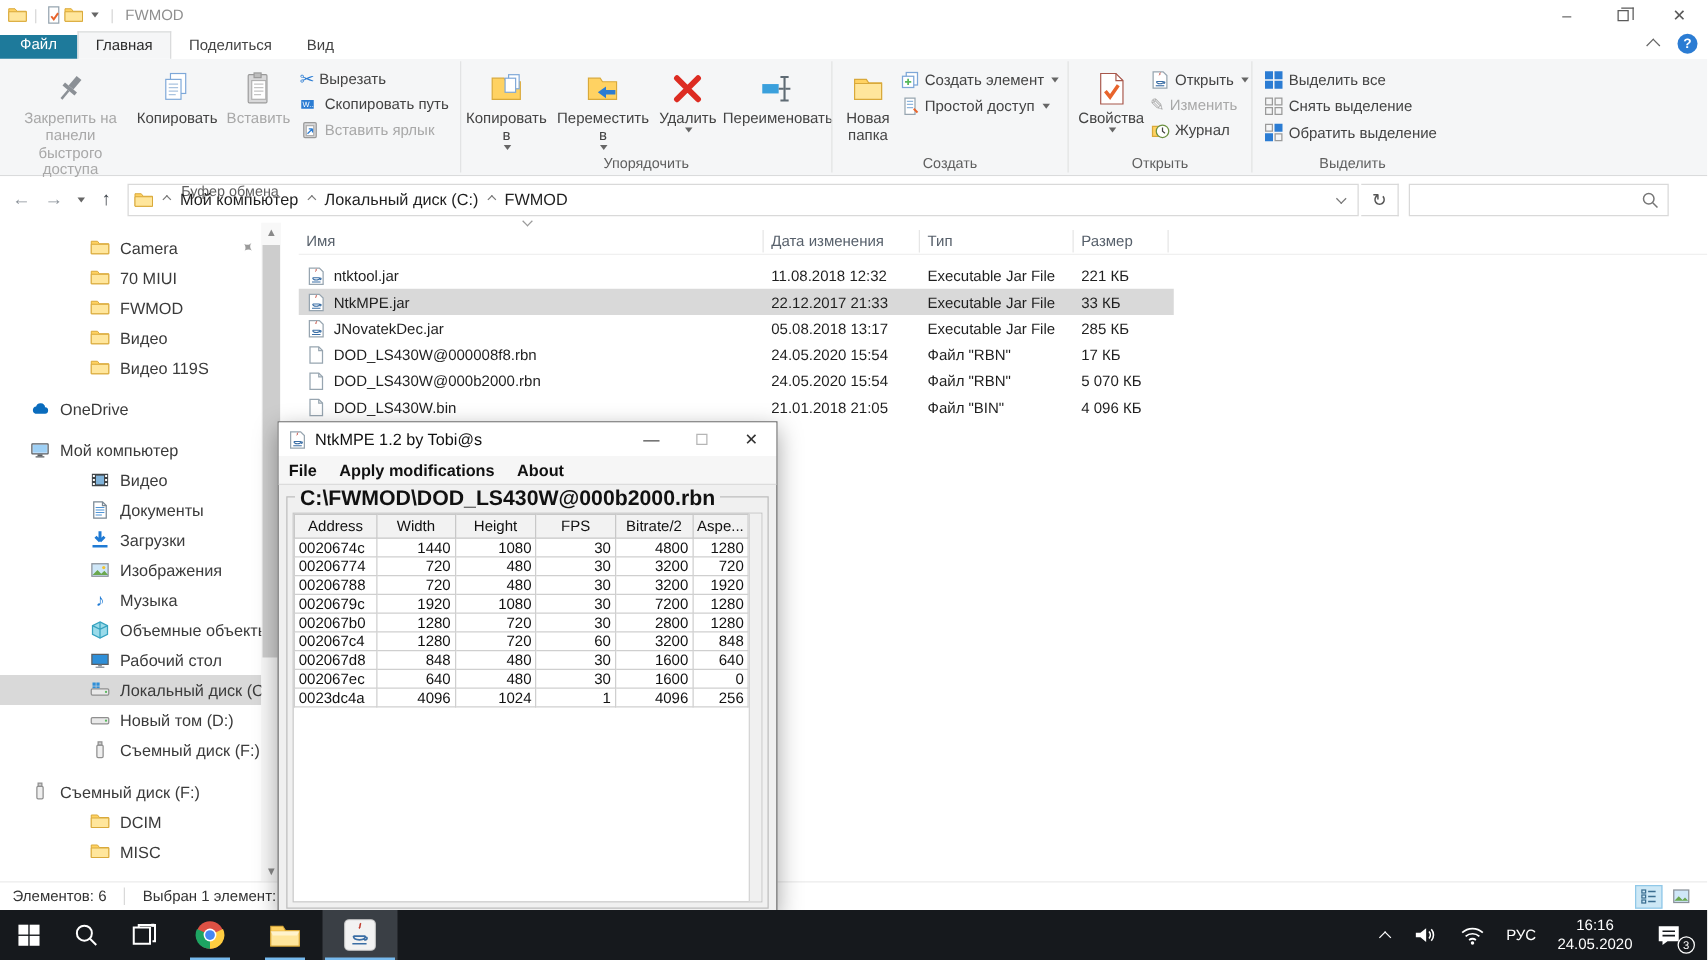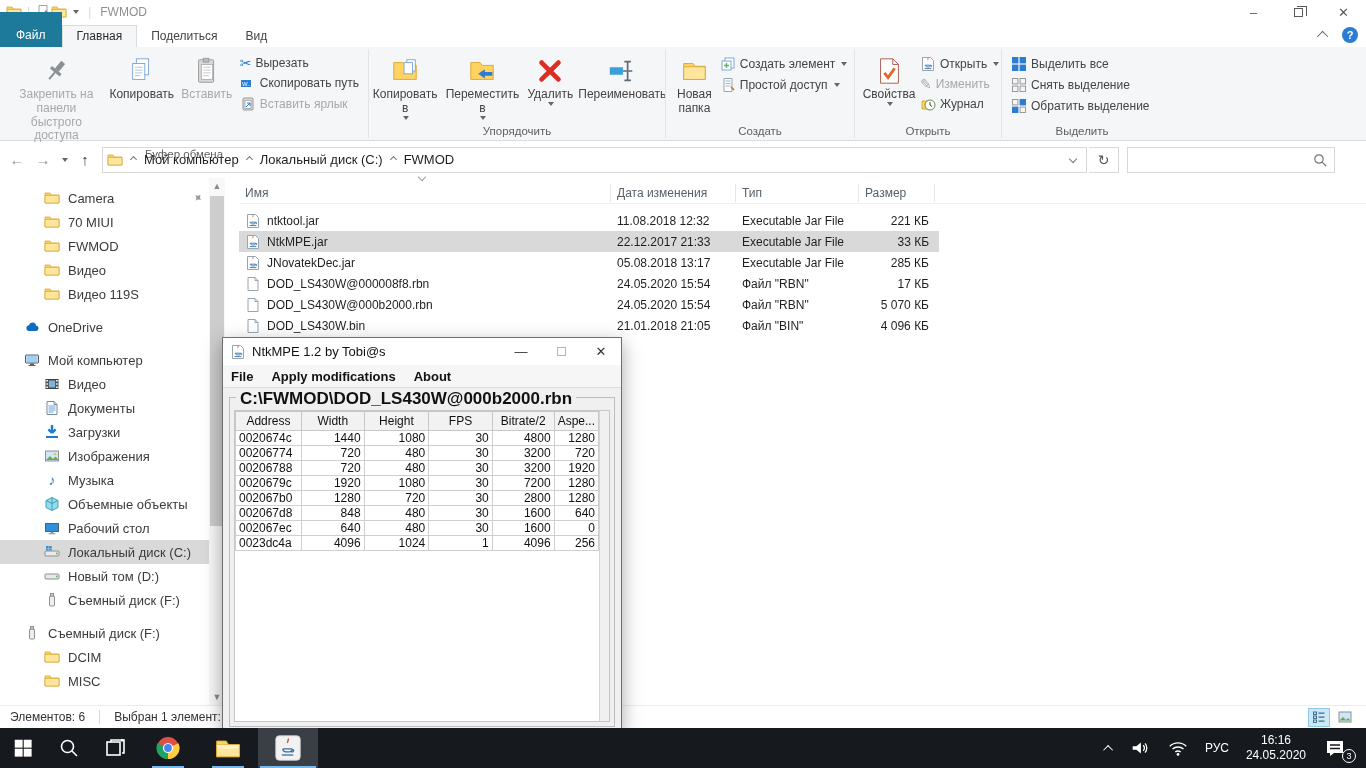--- a/index.html
+++ b/index.html
@@ -13,21 +13,21 @@
   .titlebar .sep { color:#d8d8d8; margin:0 5px; font-size:12px; }
   .qat-ic { width:16px; height:16px; display:inline-flex; align-items:center; justify-content:center; }
   .win-title { color:#8f8f8f; font-size:12px; margin-left:4px; }
   .caption-btns { margin-left:auto; display:flex; height:24px; }
   .cap { width:45px; height:24px; display:flex; align-items:center; justify-content:center; color:#5a5a5a; font-size:13px; }
   .cap .boxr { width:9px; height:9px; border:1px solid #5a5a5a; position:relative; }
   .cap .boxr:before { content:""; position:absolute; left:2px; top:-3px; width:9px; height:9px; border:1px solid #5a5a5a; border-left:none; border-bottom:none; }
 
   .ribbon-tabs { height:23px; display:flex; align-items:flex-end; background:#fff; position:relative; }
   .rtab { padding:3px 14px 4px; font-size:12px; color:#444; }
-  .rtab.file { background:#1e7a9b; color:#fff; padding:16px 16px 5px; }
+  .rtab.file { background:#1e7a9b; color:#fff; padding:0 16px 5px; }
   .rtab.active { background:#f5f6f7; border:1px solid #dadbdc; border-bottom:none; color:#2b2b2b; }
   .tabs-right { position:absolute; right:8px; top:3px; display:flex; gap:14px; align-items:center; }
   .chev-up { width:8px; height:8px; border-left:1.5px solid #666; border-top:1.5px solid #666; transform:rotate(45deg) translateY(2px); }
   .help-q { width:16px; height:16px; border-radius:50%; background:#2b7cd3; color:#fff; font-size:11px; font-weight:bold; display:flex; align-items:center; justify-content:center; }
 
   .ribbon { height:94px; background:#f5f6f7; border-bottom:1px solid #dadbdc; display:flex; }
   .rgroup { display:flex; flex-direction:column; padding-top:2px; }
   .rgroup-body { flex:1; display:flex; align-items:flex-start; padding:2px 6px 0; }
   .rgroup-label { text-align:center; color:#5f5f5f; font-size:11.5px; padding:2px 0 3px; }
   .rsep { width:1px; background:#e2e3e4; margin:2px 0; }
@@ -51,42 +51,42 @@
   .refresh-seg { width:30px; height:26px; border:1px solid #d9d9d9; border-left:none; display:flex; align-items:center; justify-content:center; color:#555; font-size:14px; }
   .searchbox { width:208px; height:26px; border:1px solid #d9d9d9; margin-left:8px; display:flex; align-items:center; padding:0 6px; }
   .searchbox input { border:none; outline:none; flex:1; font-size:12px; font-family:inherit; }
 
   .xmain { display:flex; height:527px; }
   .sidebar { width:225px; position:relative; padding-top:8px; overflow:hidden; }
   .sb-items { width:209px; }
   .sb-item { height:24px; display:flex; align-items:center; font-size:13px; color:#3b3b3b; white-space:nowrap; }
   .sb-item .ic { width:16px; height:16px; margin-right:8px; flex:0 0 16px; }
   .lv1 { padding-left:24px; }
-  .lv2 { padding-left:44px; }
+  .lv2 { padding-left:72px; }
   .sb-item.sel { background:#d9d9d9; }
   .sb-gap { height:9px; }
   .sb-pin { margin-left:auto; margin-right:6px; color:#9a9a9a; font-size:12px; transform:rotate(40deg); }
   .sb-scroll { position:absolute; right:0; top:0; width:16px; height:100%; background:#f8f8f8; }
   .sb-scroll .arr { position:absolute; left:0; width:16px; height:16px; color:#8a8a8a; font-size:9px; text-align:center; line-height:16px; }
   .sb-thumb { position:absolute; left:1px; width:14px; background:#cdcdcd; }
 
   .filelist { flex:1; position:relative; padding-left:14px; }
   .fl-header { display:flex; height:22px; align-items:center; color:#57606b; border-bottom:1px solid #f0f0f0; position:relative; margin-top:4px; }
   .fl-header .hc { padding:0 6px; border-right:1px solid #e6e6e6; height:18px; display:flex; align-items:center; }
   .sortchev { position:absolute; left:180px; top:-8px; width:6px; height:6px; border-right:1.2px solid #9a9a9a; border-bottom:1.2px solid #9a9a9a; transform:rotate(45deg); }
   .c-name { width:372px; }
   .c-date { width:125px; }
   .c-type { width:123px; }
   .c-size { width:76px; justify-content:flex-start; }
   .fl-rows { margin-top:6px; }
   .frow { display:flex; height:21px; align-items:center; color:#1f1f1f; width:700px; }
   .frow.sel { background:#d9d9d9; }
   .frow .fc { padding:0 6px; overflow:hidden; white-space:nowrap; }
   .frow .fc.c-name { display:flex; align-items:center; gap:6px; }
-  .frow .fc.c-size { text-align:right; }
+  .frow .fc.c-size { }
   .frow .ic { width:16px; height:16px; flex:0 0 16px; }
 
   .statusbar { height:23px; border-top:1px solid #ececec; display:flex; align-items:center; padding:0 10px; color:#333; font-size:12px; }
   .st-div { width:1px; height:14px; background:#d9d9d9; margin:0 14px; }
   .st-views { margin-left:auto; display:flex; gap:4px; }
   .vbtn { width:22px; height:19px; display:flex; align-items:center; justify-content:center; }
   .vbtn.sel { background:#cde8f6; border:1px solid #90c8e8; }
 
   
   .jwin { position:absolute; left:222px; top:337px; width:400px; height:394px; background:#f0f0f0; border:1px solid #6f6f6f; box-shadow:0 6px 18px rgba(0,0,0,.35); }
@@ -923,20 +923,28 @@
               </tr>
           <tr>
                 <td class="addr">002067b0</td>
                 <td>1280</td>
                 <td>720</td>
                 <td>30</td>
                 <td>2800</td>
                 <td>1280</td>
               </tr>
           <tr>
+                <td class="addr">002067c4</td>
+                <td>1280</td>
+                <td>720</td>
+                <td>60</td>
+                <td>3200</td>
+                <td>848</td>
+              </tr>
+          <tr>
                 <td class="addr">002067d8</td>
                 <td>848</td>
                 <td>480</td>
                 <td>30</td>
                 <td>1600</td>
                 <td>640</td>
               </tr>
           <tr>
                 <td class="addr">002067ec</td>
                 <td>640</td>

